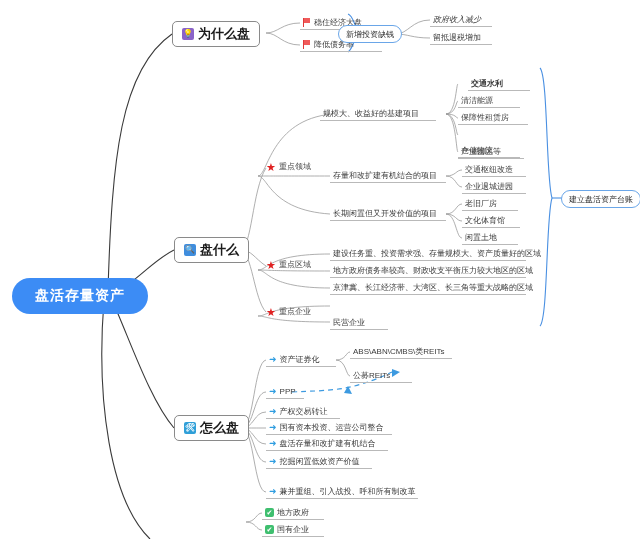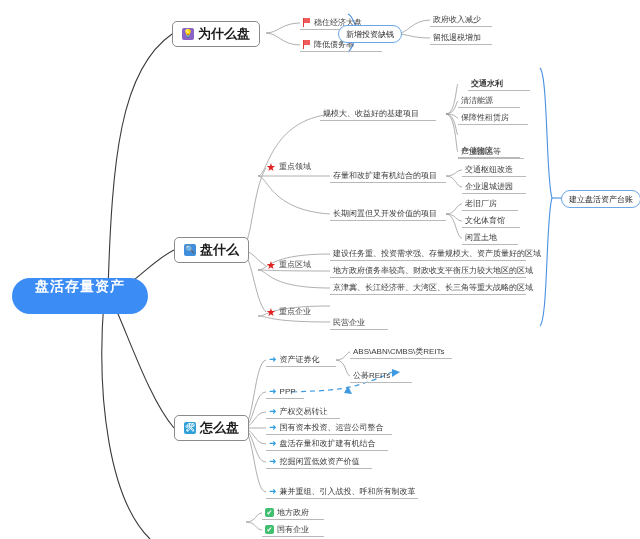--- a/index.html
+++ b/index.html
@@ -9,21 +9,21 @@
   #canvas{position:relative;width:640px;height:539px;}
   svg.links{position:absolute;left:0;top:0;width:640px;height:539px;pointer-events:none;}
 
   .node{position:absolute;box-sizing:border-box;white-space:nowrap;}
 
   
   .root{
     left:12px;top:278px;width:136px;height:36px;
     background:#3c8cf5;border-radius:18px;
     color:#ffffff;font-size:14px;font-weight:bold;
-    display:flex;align-items:flex-start;justify-content:center;
+    display:flex;align-items:center;justify-content:center;
     letter-spacing:1px;
   }
 
   
   .lvl1{
     border:1px solid #8a8a8a;border-radius:5px;background:#ffffff;
     height:26px;padding:0 9px;display:flex;align-items:center;gap:4px;
     font-size:13px;font-weight:bold;color:#1c1c1c;
   }
   .lvl1 .badge{
@@ -156,21 +156,21 @@
   </div>
   <div class="node leaf" style="left:300px;top:38px;width:82px;">
     <span class="ico ico-flag"></span>
     <span>降低债务率</span>
   </div>
 
   <div class="node pill" style="left:338px;top:25px;">
     <span>新增投资缺钱</span>
   </div>
 
-  <div class="node leaf" style="left:430px;top:13px;width:62px;">
+  <div class="node leaf" style="left:430px;top:13px;width:62px;font-style:italic;">
     <span>政府收入减少</span>
   </div>
   <div class="node leaf" style="left:430px;top:31px;width:62px;">
     <span>留抵退税增加</span>
   </div>
 
   <div class="node lvl1" style="left:174px;top:237px;">
     <span class="badge b-blue ico">🔍</span>
     <span>盘什么</span>
   </div>

